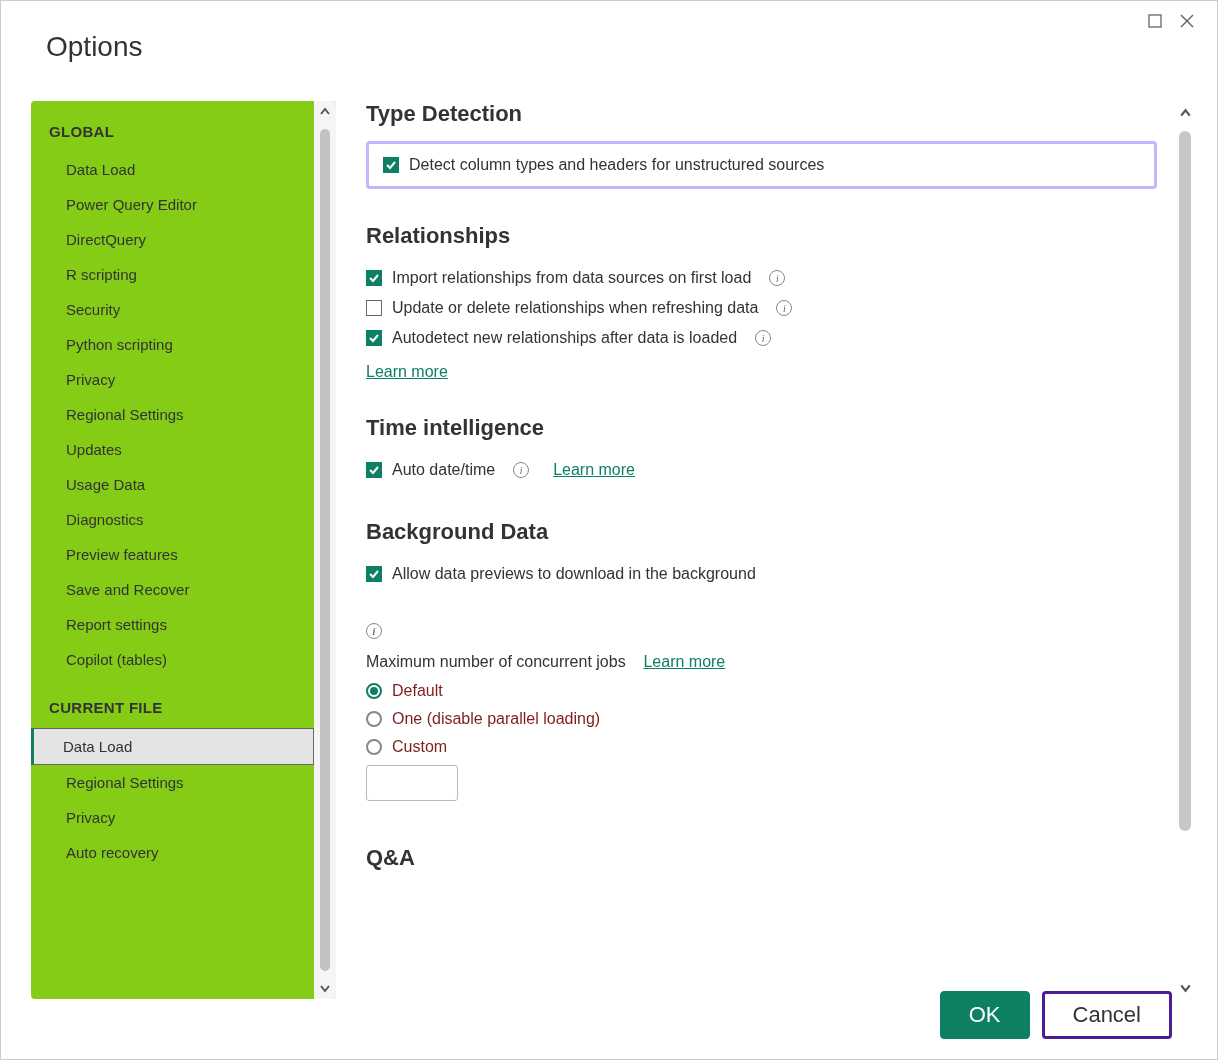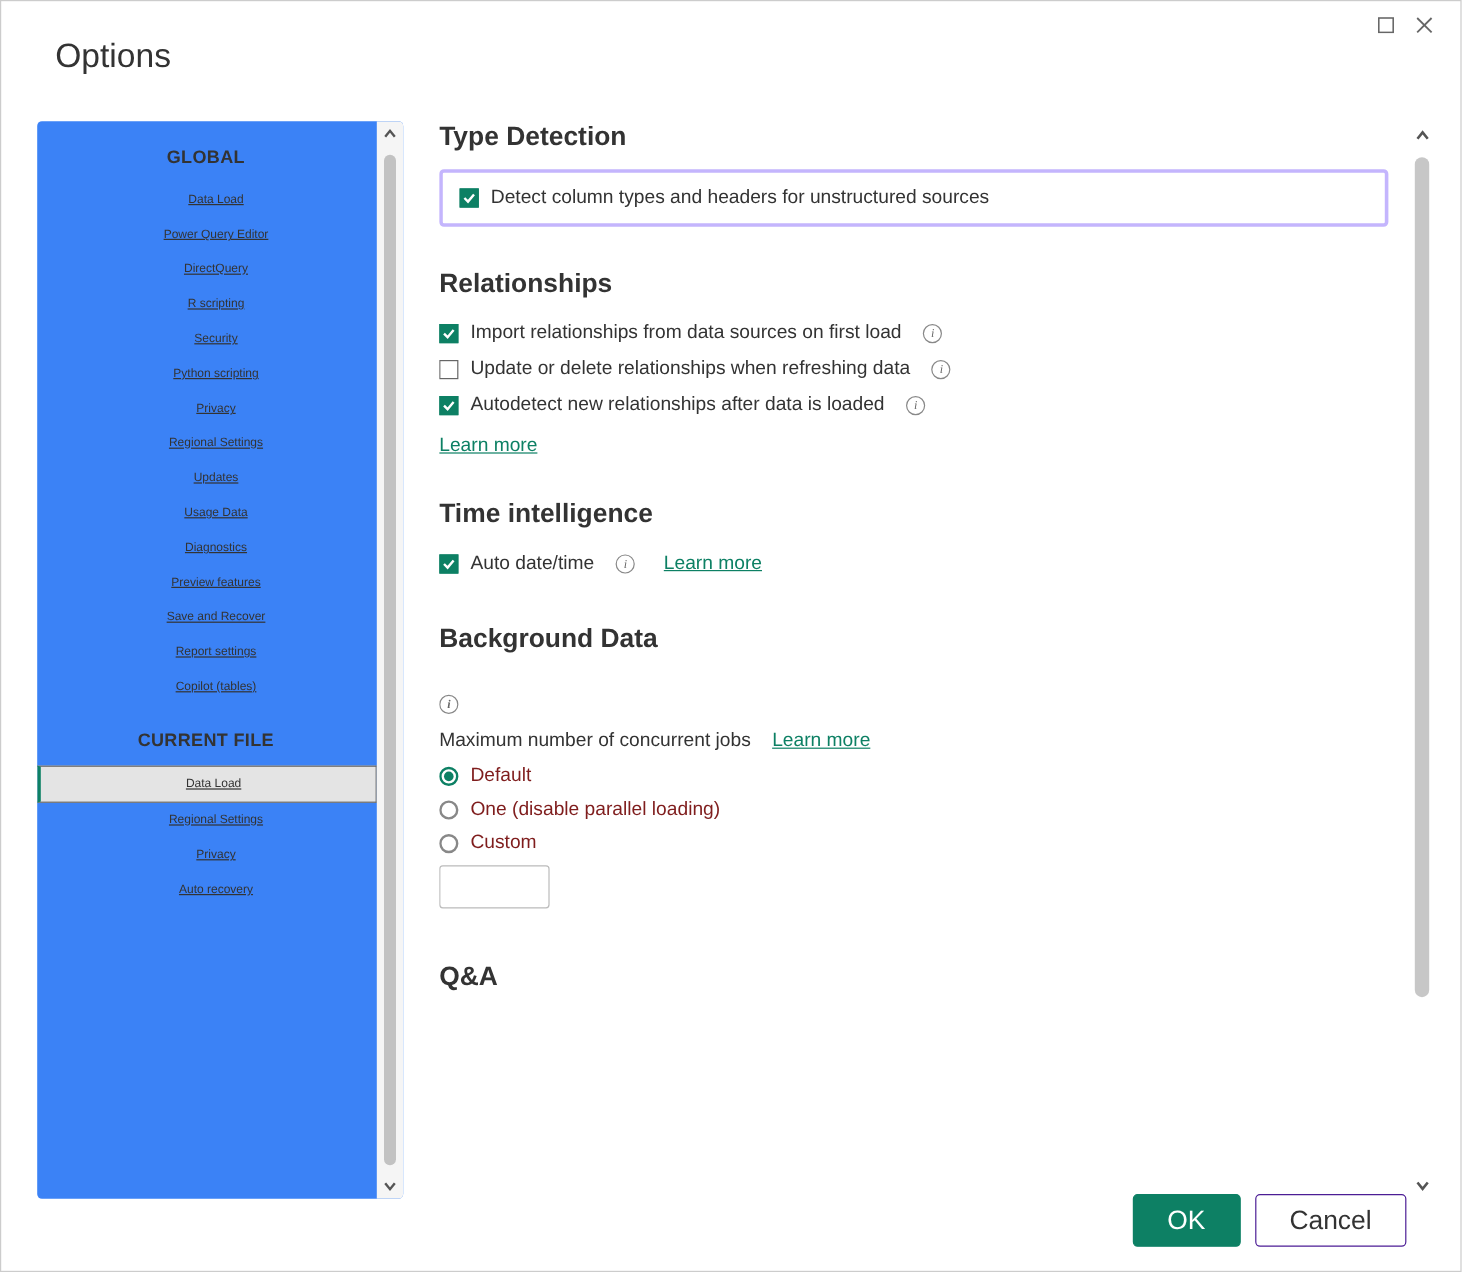--- a/index.html
+++ b/index.html
@@ -39,25 +39,24 @@
       position: absolute;
       top: 100px;
       left: 30px;
       right: 20px;
       bottom: 60px;
       display: flex;
       gap: 30px;
     }
     .sidebar {
       width: 305px;
-      background: #3b82f6;
+      background: #84cc16;
       border-radius: 4px;
       position: relative;
       overflow: hidden;
-      text-align: center;
     }
     .sidebar-scroll {
       position: absolute;
       top: 0; left: 0; right: 22px; bottom: 0;
       overflow-y: auto;
       padding-bottom: 10px;
     }
     .sidebar-scrollbar {
       position: absolute;
       right: 0;
@@ -87,25 +86,24 @@
     }
     .section-header {
       font-weight: 700;
       font-size: 15px;
       color: #333;
       padding: 22px 20px 12px 18px;
       letter-spacing: 0.3px;
     }
     .sidebar-item {
       padding: 9px 20px 9px 32px;
-      font-size: 10px;
+      font-size: 15px;
       color: #333;
       cursor: pointer;
       border-left: 3px solid transparent;
-      text-decoration: underline;
     }
     .sidebar-item.active {
       background: #e4e4e4;
       border: 1px solid #666;
       border-left: 3px solid #0d8064;
       margin-left: 0;
       padding-left: 29px;
     }
     .main {
       flex: 1;
@@ -275,21 +273,21 @@
       font-family: inherit;
     }
     .btn-primary {
       background: #0d8064;
       border: 1px solid #0d8064;
       color: #fff;
       font-weight: 500;
     }
     .btn-secondary {
       background: #fff;
-      border: 1px solid #4c1d95;
+      border: 3px solid #4c1d95;
       color: #333;
     }
   </style>
 </head>
 <body>
 
 <div class="titlebar">
   <div class="titlebar-btn">
     <svg width="14" height="14" viewBox="0 0 14 14">
         <rect x="1" y="1" width="12" height="12" fill="none" stroke="currentColor" stroke-width="1.3"></rect>
@@ -399,20 +397,28 @@
               </svg>
           </div>
           <span>Auto date/time</span>
           <span class="info-icon">i</span>
           <span class="link" style="margin-left:14px">Learn more</span>
         </div>
       </div>
 
       <div class="group-block">
         <div class="group-title">Background Data</div>
+        <div class="check-row">
+          <div class="checkbox checked">
+            <svg width="12" height="12" viewBox="0 0 12 12">
+                <path d="M2 6 L5 9 L10 3" fill="none" stroke="currentColor" stroke-width="2"></path>
+              </svg>
+          </div>
+          <span>Allow data previews to download in the background</span>
+        </div>
       </div>
 
       <div class="group-block">
         <div class="group-title" style="display:flex; align-items:center; gap:10px">
           <span class="info-icon" style="margin-left:0">i</span>
         </div>
         <div class="concurrent-label">
           <span>Maximum number of concurrent jobs</span>
           &nbsp;&nbsp;
           <span class="link">Learn more</span>

